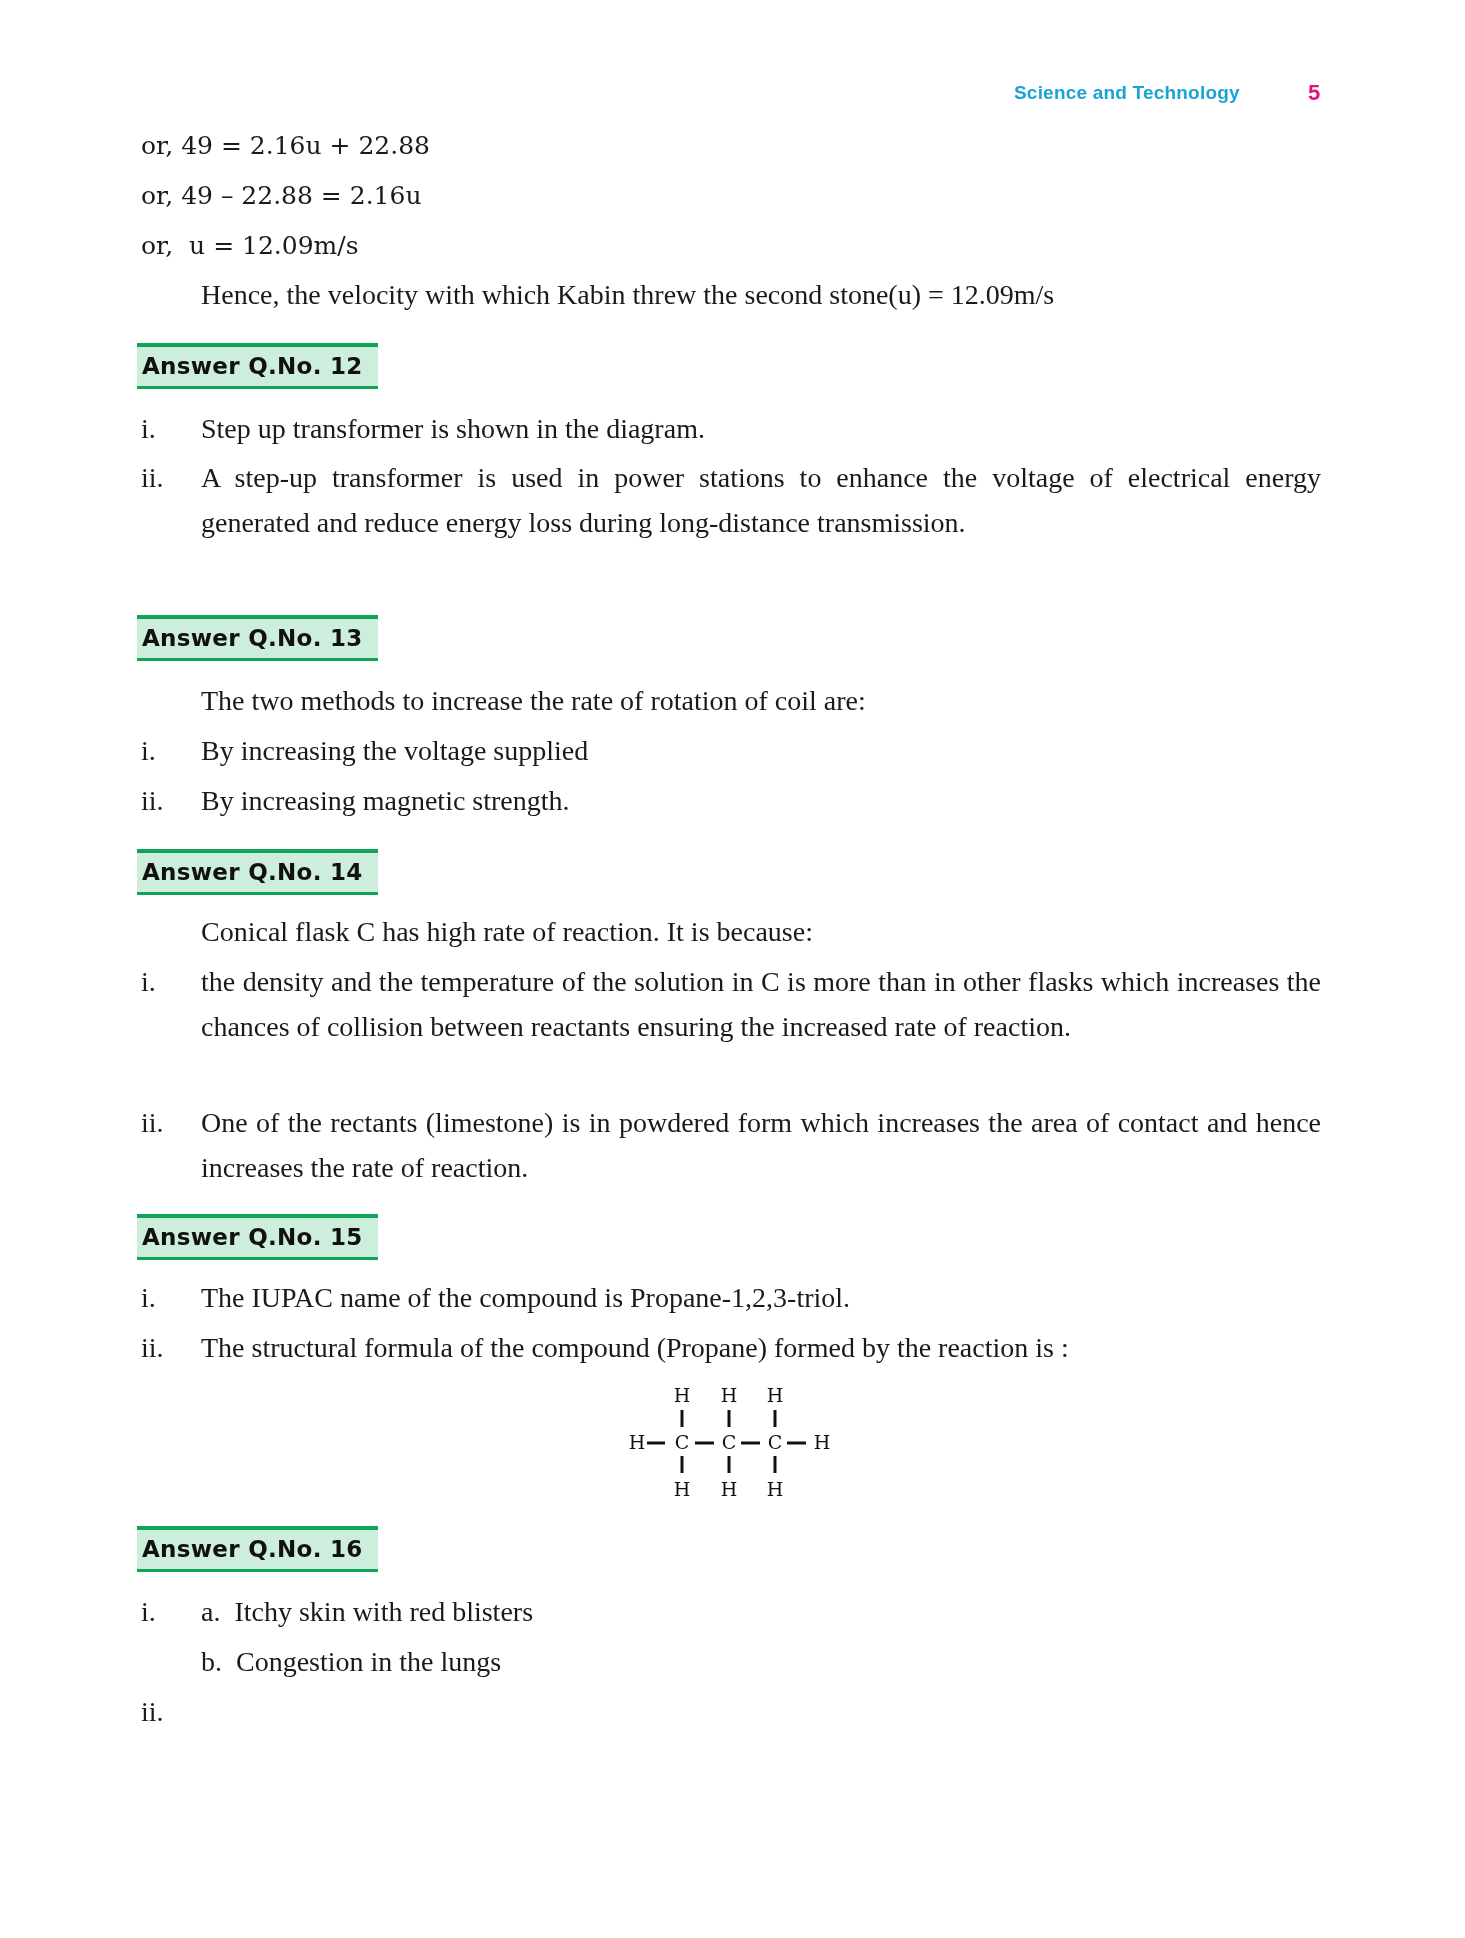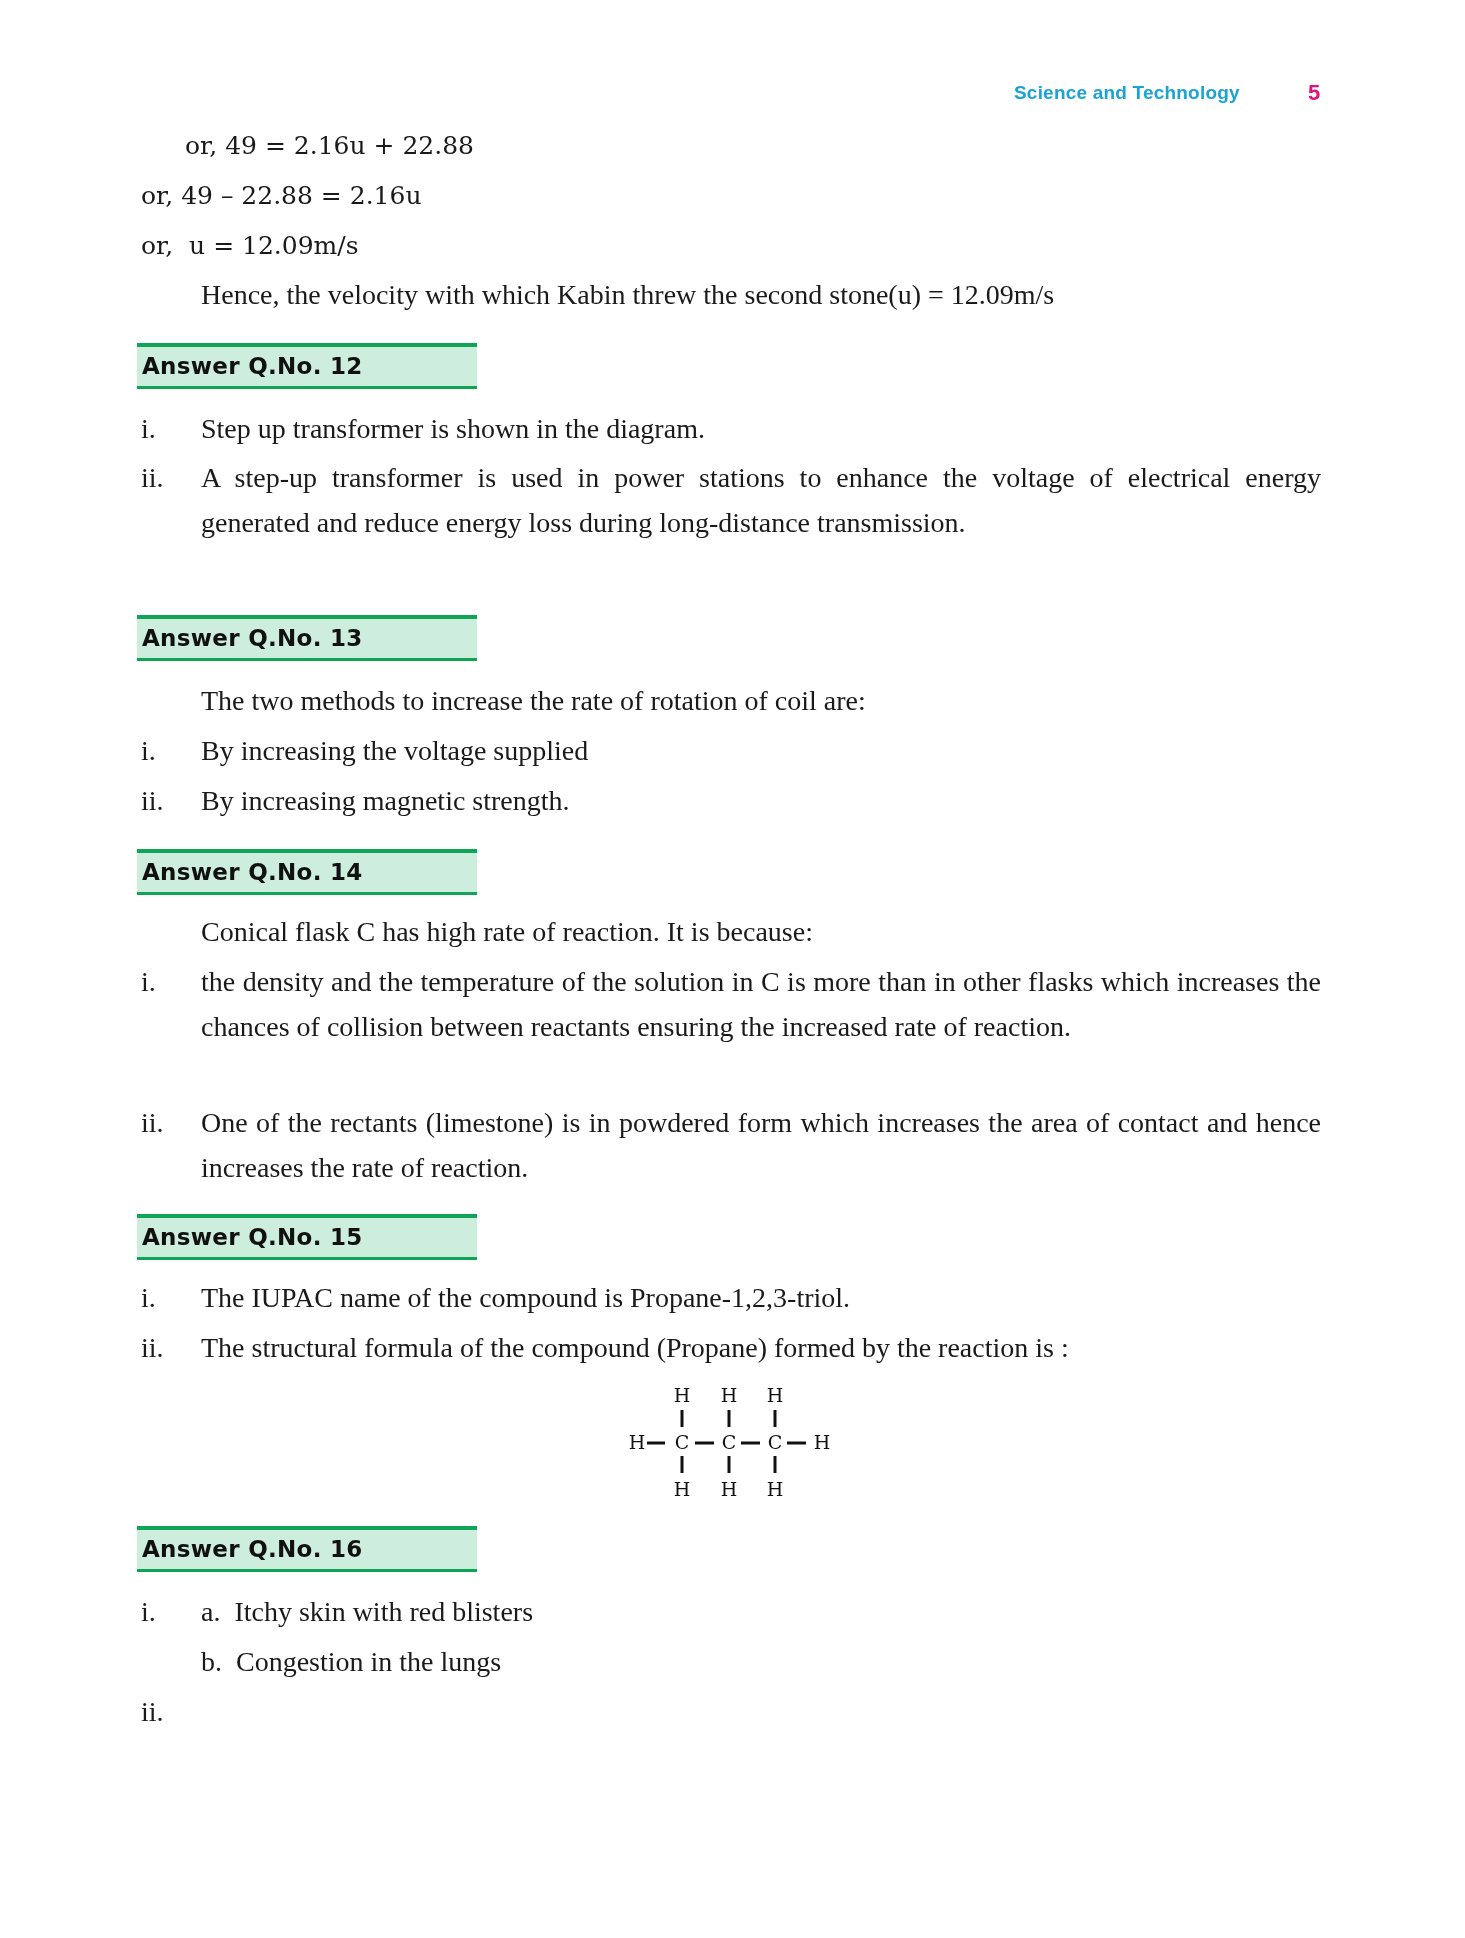--- a/index.html
+++ b/index.html
@@ -4,40 +4,40 @@
 <style>
   * { margin: 0; padding: 0; box-sizing: border-box; }
   html, body { width: 1465px; height: 1938px; background: #ffffff; }
   body { position: relative; font-family: "DejaVu Serif", "Liberation Serif", serif; color: #1a1a1a; overflow: hidden; }
 
   .header { position: absolute; top: 82px; left: 0; width: 1465px; height: 30px; }
   .header .title { position: absolute; left: 1014px; top: 0; font-family: "Liberation Sans", "DejaVu Sans", sans-serif; font-weight: bold; font-size: 19px; color: #1ba3d6; letter-spacing: 0.2px; }
   .header .pageno { position: absolute; left: 1308px; top: -2px; font-family: "Liberation Sans", "DejaVu Sans", sans-serif; font-weight: bold; font-size: 22px; color: #e0127b; }
   .eq { position: absolute; font-size: 27px; line-height: 32px; white-space: nowrap; font-family: "DejaVu Serif", serif; font-size: 25px; }
 
-  .ans-head { position: absolute; left: 137px; width: 340px; height: 46px; background: #cdeedd; border-top: 4px solid #0fa456; border-bottom: 3px solid #0fa456; }
+  .ans-head { position: absolute; left: 137px; width: 241px; height: 46px; background: #cdeedd; border-top: 4px solid #0fa456; border-bottom: 3px solid #0fa456; }
   .ans-head span { position: absolute; left: 5px; top: 6px; font-family: "DejaVu Sans", "Liberation Sans", sans-serif; font-weight: bold; font-size: 23px; color: #111; letter-spacing: 0.3px; }
 
   .item { position: absolute; left: 141px; width: 1180px; font-family: "Liberation Serif", "DejaVu Serif", serif; font-size: 28px; line-height: 45px; }
   .item .num { position: absolute; left: 0; top: 0; }
   .item .txt { position: absolute; left: 60px; width: 1120px; text-align: justify; text-align-last: left; }
   .plain { position: absolute; left: 201px; font-family: "Liberation Serif", "DejaVu Serif", serif; font-size: 28px; line-height: 45px; white-space: nowrap; }
 
   .formula { position: absolute; left: 625px; top: 1382px; width: 240px; height: 130px; }
   .formula svg text { font-family: "DejaVu Serif", "Liberation Serif", serif; font-size: 19px; fill: #111; }
 </style>
 </head>
 <body>
 
 <div class="header">
   <span class="title">Science and Technology</span>
   <span class="pageno">5</span>
 </div>
 
-<div class="eq" style="left:141px; top:130px;margin-left:44px;">or, 49 = 2.16u + 22.88</div>
+<div class="eq" style="left:141px; top:130px;">or, 49 = 2.16u + 22.88</div>
 <div class="eq" style="left:141px; top:180px;">or, 49 – 22.88 = 2.16u</div>
 <div class="eq" style="left:141px; top:230px; white-space:pre;">or,  u = 12.09m/s</div>
 <div class="plain" style="top:272px;">Hence, the velocity with which Kabin threw the second stone(u) = 12.09m/s</div>
 
 <div class="ans-head" style="top:343px;">
   <span>Answer Q.No. 12</span>
 </div>
 <div class="item" style="top:406px; height:45px;">
   <span class="num">i.</span>
   <span class="txt">Step up transformer is shown in the diagram.</span>

